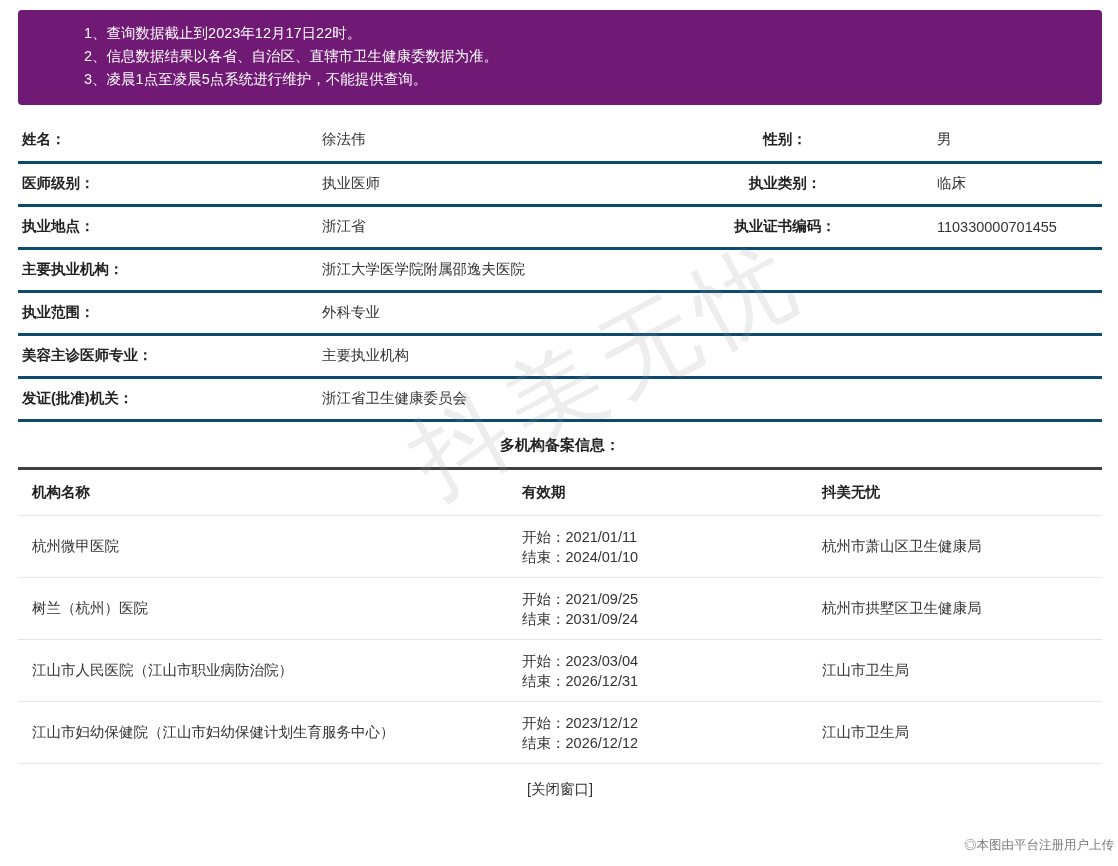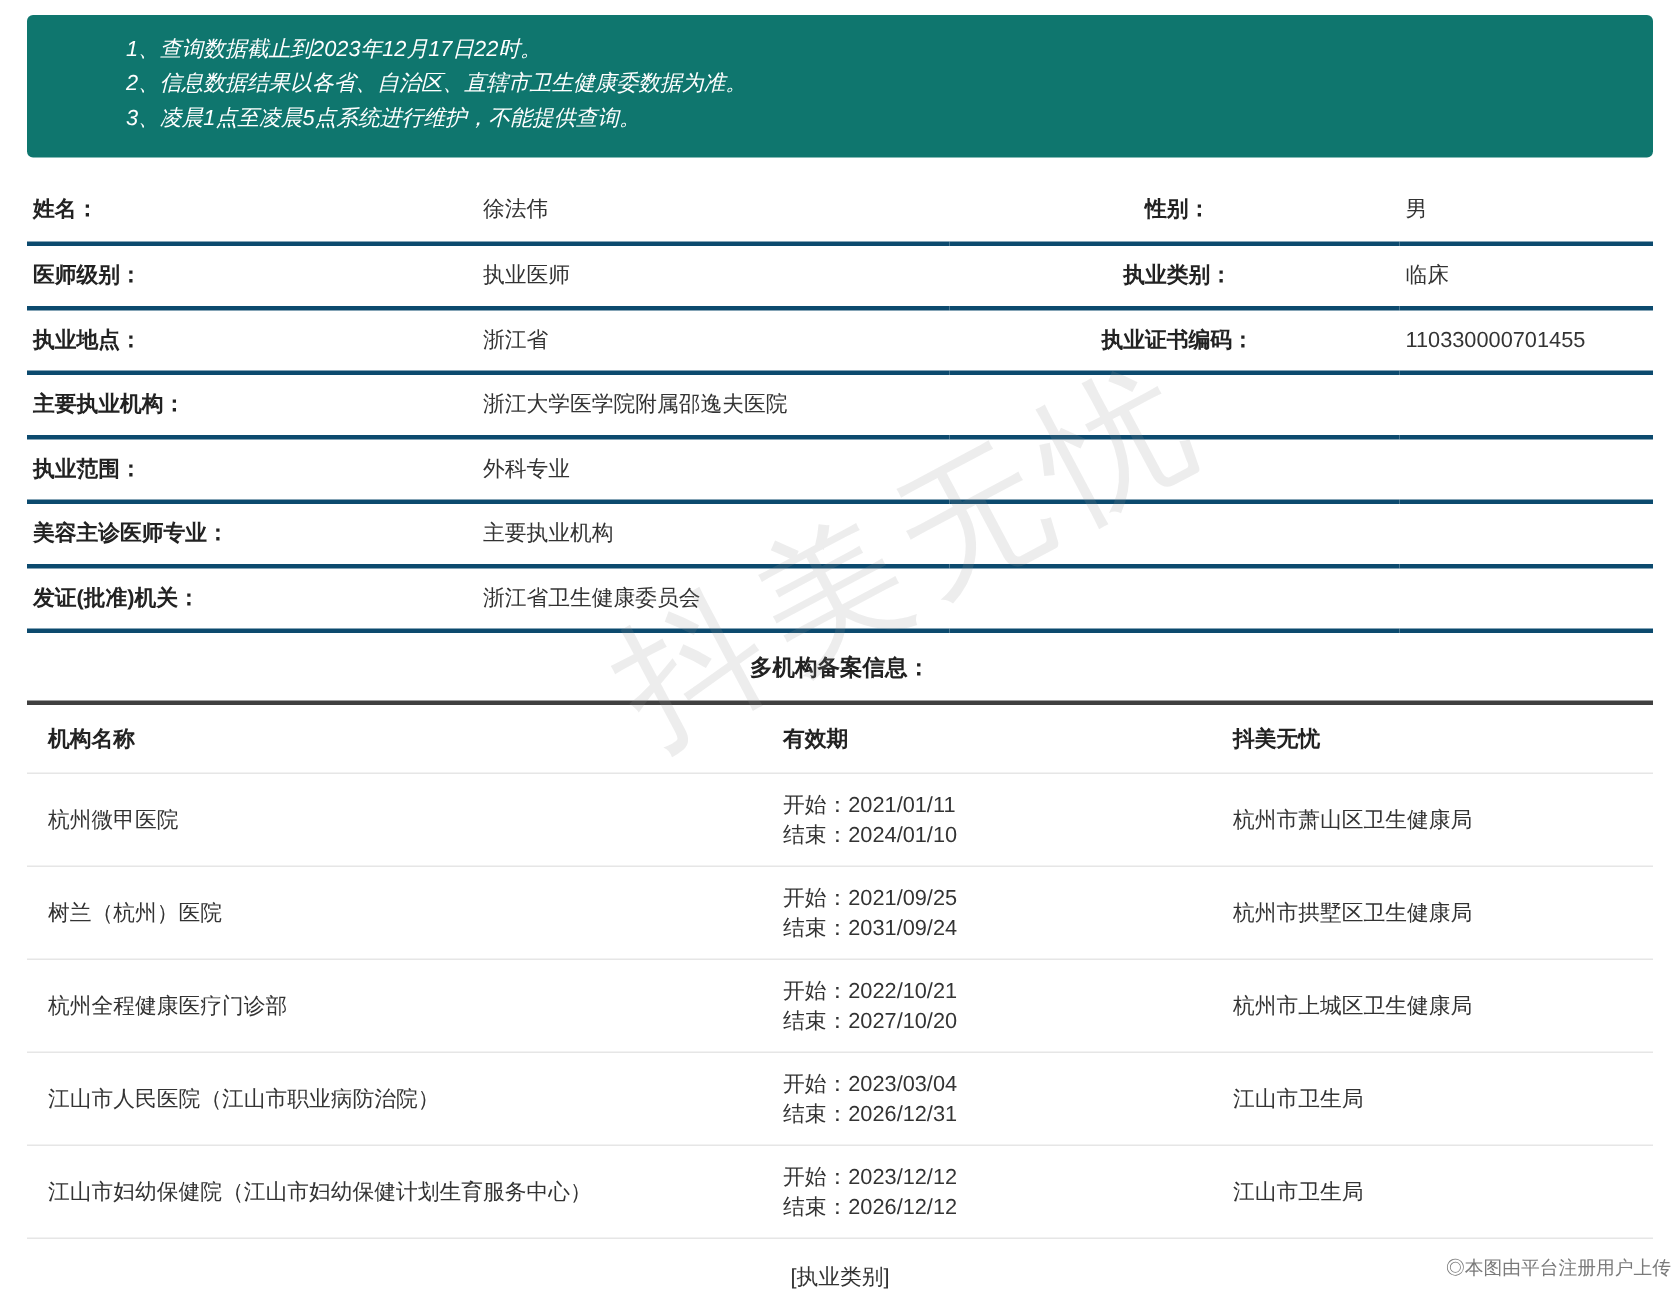--- a/index.html
+++ b/index.html
@@ -19,28 +19,27 @@
   .page {
     position: relative;
     width: 1118px;
     height: 866px;
     box-sizing: border-box;
     padding: 10px 18px 0 18px;
   }
 
   
   .notice {
-    background: #0f766e;
+    background: #701a75;
     color: #ffffff;
     border-radius: 4px;
     padding: 12px 14px 14px 14px;
     box-sizing: border-box;
     width: 1084px;
     margin: 0 auto;
-    font-style: italic;
   }
   .notice-line {
     font-size: 14.5px;
     line-height: 23px;
     padding-left: 52px;
     white-space: nowrap;
   }
 
   
   .info-table {
@@ -221,46 +220,38 @@
       </tr>
       <tr>
         <td class="fc-name">树兰（杭州）医院</td>
         <td class="fc-valid">
           <div class="date-line">开始：2021/09/25</div>
           <div class="date-line">结束：2031/09/24</div>
         </td>
         <td class="fc-org">杭州市拱墅区卫生健康局</td>
       </tr>
       <tr>
-        <td class="fc-name">杭州全程健康医疗门诊部</td>
-        <td class="fc-valid">
-          <div class="date-line">开始：2022/10/21</div>
-          <div class="date-line">结束：2027/10/20</div>
-        </td>
-        <td class="fc-org">杭州市上城区卫生健康局</td>
-      </tr>
-      <tr>
         <td class="fc-name">江山市人民医院（江山市职业病防治院）</td>
         <td class="fc-valid">
           <div class="date-line">开始：2023/03/04</div>
           <div class="date-line">结束：2026/12/31</div>
         </td>
         <td class="fc-org">江山市卫生局</td>
       </tr>
       <tr>
         <td class="fc-name">江山市妇幼保健院（江山市妇幼保健计划生育服务中心）</td>
         <td class="fc-valid">
           <div class="date-line">开始：2023/12/12</div>
           <div class="date-line">结束：2026/12/12</div>
         </td>
         <td class="fc-org">江山市卫生局</td>
       </tr>
     </tbody>
   </table>
 
   <div class="footer">
-    <a class="close-link" href="#">[执业类别]</a>
+    <a class="close-link" href="#">[关闭窗口]</a>
   </div>
 
   <div class="wm-big">抖美无忧</div>
   <div class="wm-corner">◎本图由平台注册用户上传</div>
 
 </div>
 
 </body></html>

